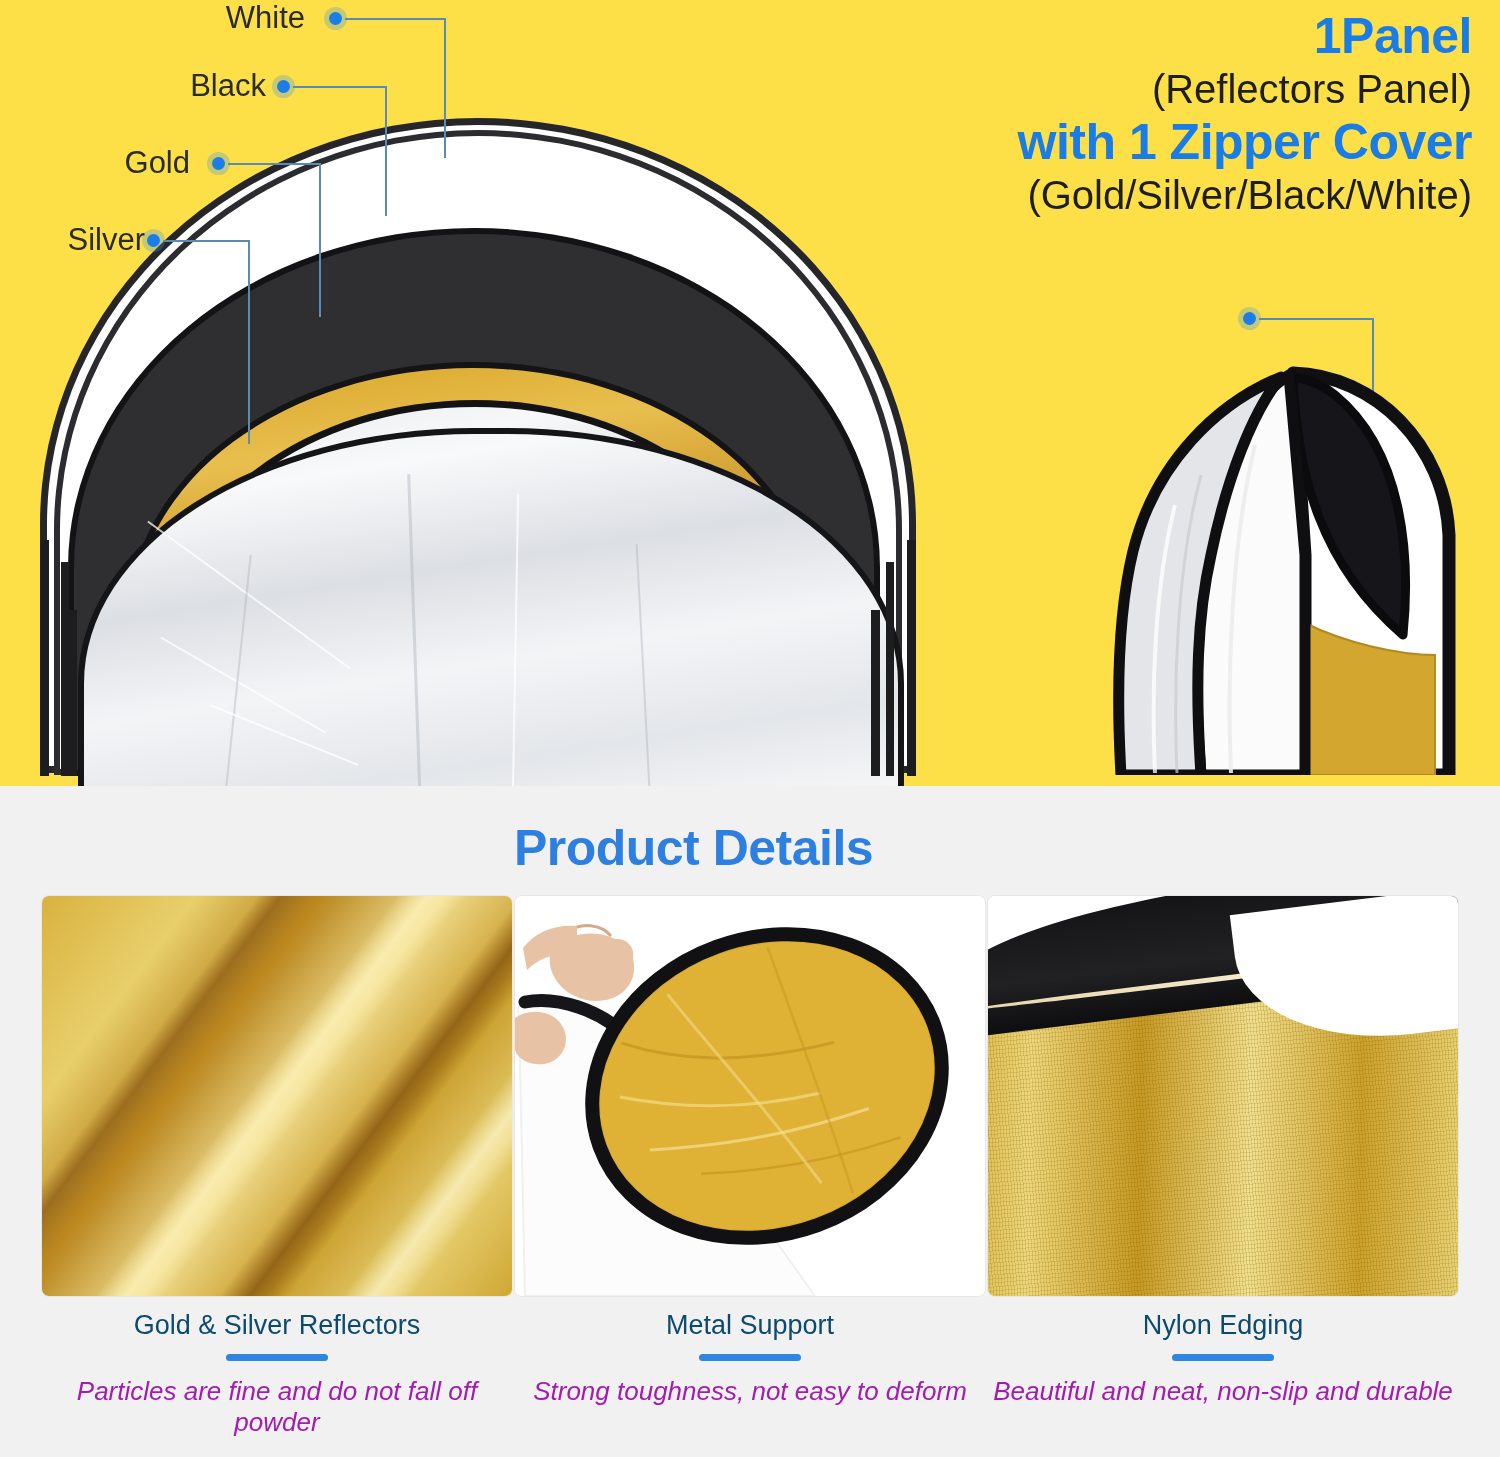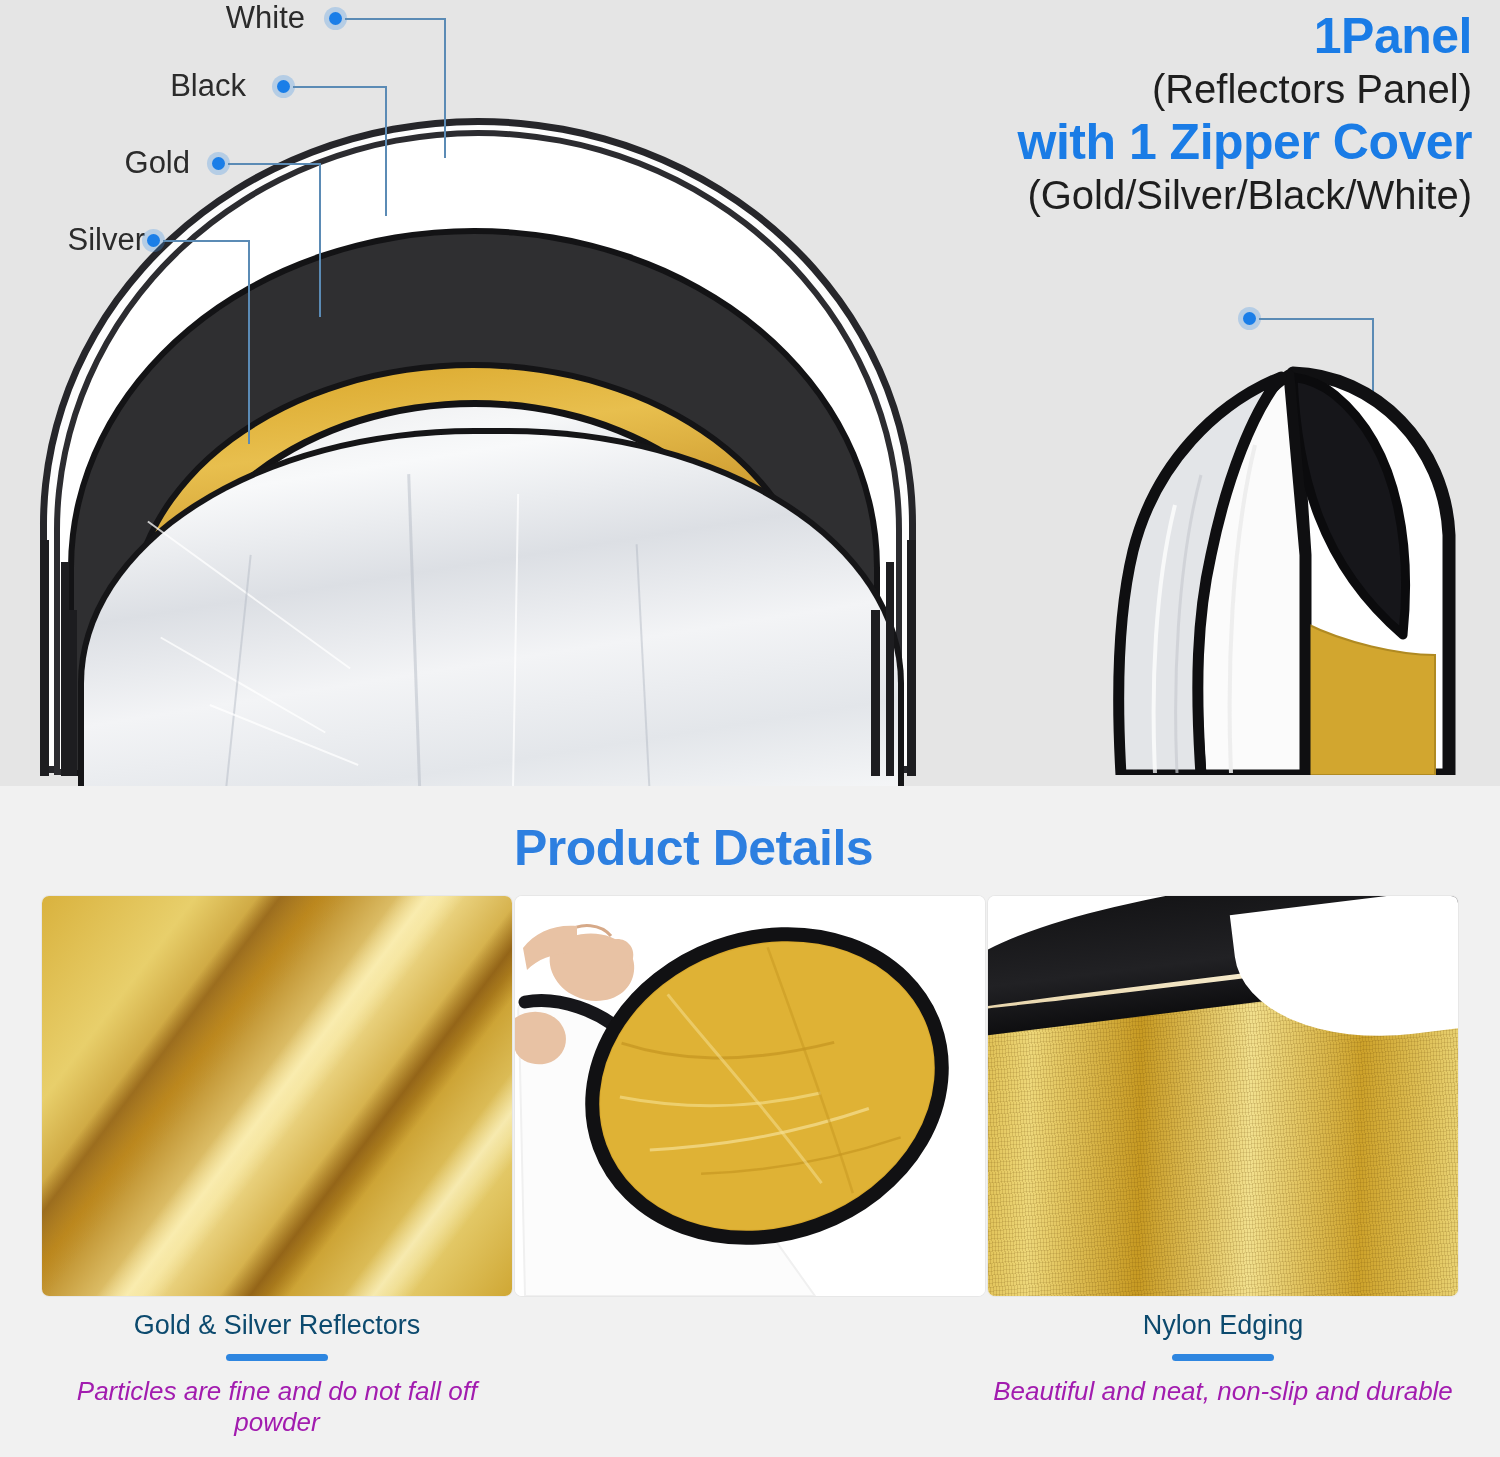--- a/index.html
+++ b/index.html
@@ -7,21 +7,21 @@
   body {
     font-family:"Liberation Sans", sans-serif;
     background:#ffffff;
     position:relative;
     overflow:hidden;
   }
 
   
   #top-section{
     position:absolute; left:0; top:0; width:1500px; height:786px;
-    background:#e5e5e5;
+    background:#fde047;
   }
 
   
   #stack-illustration{
     position:absolute; left:28px; top:110px; width:900px; height:665px;
   }
   .arch{
     position:absolute;
     border-top-left-radius:50% 62%;
     border-top-right-radius:50% 62%;
@@ -209,21 +209,21 @@
     <div class="leg" style="left:858px; top:452px; width:8px; height:214px;"></div>
     <div class="leg" style="left:40px; top:500px; width:9px; height:166px;"></div>
     <div class="leg" style="left:843px; top:500px; width:9px; height:166px;"></div>
   </div>
 
   <div class="callout-label" style="left:120px; top:0px; width:185px;">White</div>
   <div class="callout-dot" style="left:329px; top:12px;"></div>
   <div class="callout-h" style="left:345px; top:18px; width:100px;"></div>
   <div class="callout-v" style="left:444px; top:18px; height:140px;"></div>
 
-  <div class="callout-label" style="left:86px; top:68px; width:160px;">Black</div>
+  <div class="callout-label" style="left:106px; top:68px; width:160px;">Black</div>
   <div class="callout-dot" style="left:277px; top:80px;"></div>
   <div class="callout-h" style="left:293px; top:86px; width:93px;"></div>
   <div class="callout-v" style="left:385px; top:86px; height:130px;"></div>
 
   <div class="callout-label" style="left:40px; top:145px; width:150px;text-align:right;">Gold</div>
   <div class="callout-dot" style="left:212px; top:157px;"></div>
   <div class="callout-h" style="left:228px; top:163px; width:92px;"></div>
   <div class="callout-v" style="left:319px; top:163px; height:154px;"></div>
 
   <div class="callout-label" style="left:-15px; top:222px; width:160px;">Silver</div>
@@ -312,20 +312,25 @@
       <div id="nylon-white"></div>
     </div>
   </div>
 
   <div class="card-caption" id="cap-0">
     <div class="cap-title">Gold &amp; Silver Reflectors</div>
     <div class="cap-rule"></div>
     <div class="cap-sub">Particles are fine and do not fall off powder</div>
   </div>
 
+  <div class="card-caption" id="cap-1">
+    <div class="cap-title">Metal Support</div>
+    <div class="cap-rule"></div>
+    <div class="cap-sub">Strong toughness, not easy to deform</div>
+  </div>
 
   <div class="card-caption" id="cap-2">
     <div class="cap-title">Nylon Edging</div>
     <div class="cap-rule"></div>
     <div class="cap-sub">Beautiful and neat, non-slip and durable</div>
   </div>
 
 </div>
 
 </body></html>

